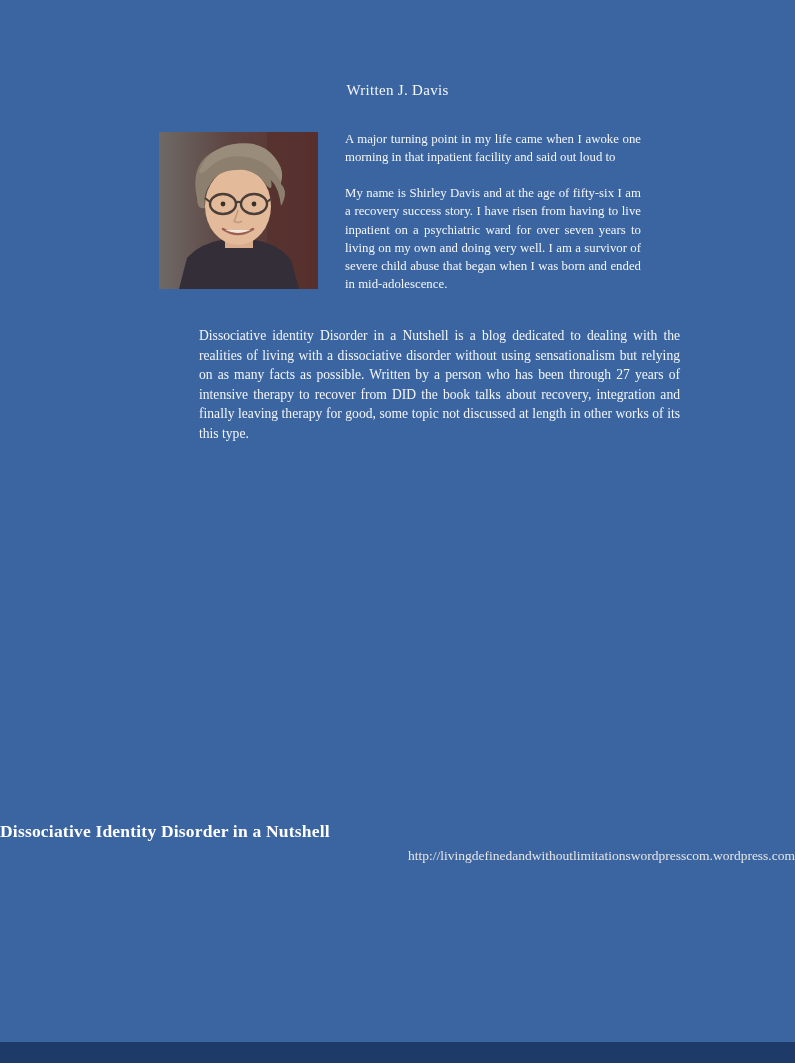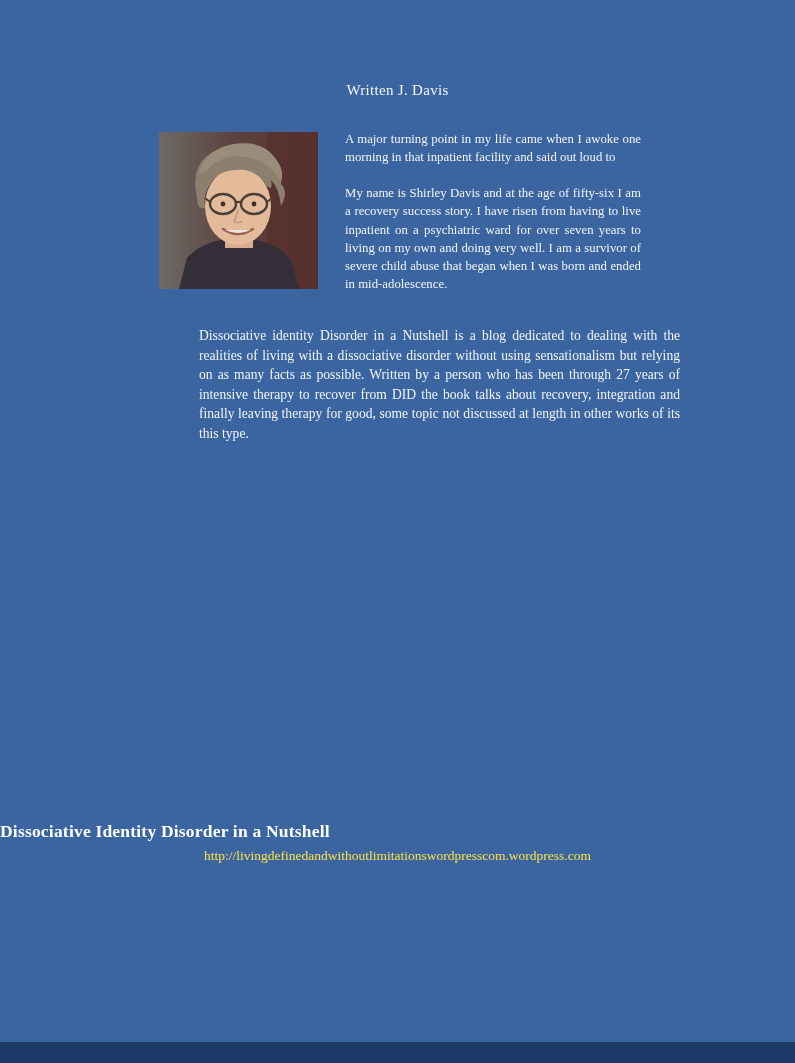--- a/index.html
+++ b/index.html
@@ -72,23 +72,23 @@
     font-size: 17.5px;
     font-weight: bold;
     letter-spacing: 0.2px;
     color: #ffffff;
   }
   .footer-url {
     position: absolute;
     top: 848px;
     left: 0;
     width: 795px;
-    text-align: center;
+    text-align: right;
     font-size: 13.5px;
-    color: #fde047;
+    color: #e5e5e5;
   }
   .bottom-bar {
     position: absolute;
     left: 0;
     bottom: 0;
     width: 795px;
     height: 21px;
     background: #1e3a68;
   }
 </style>

